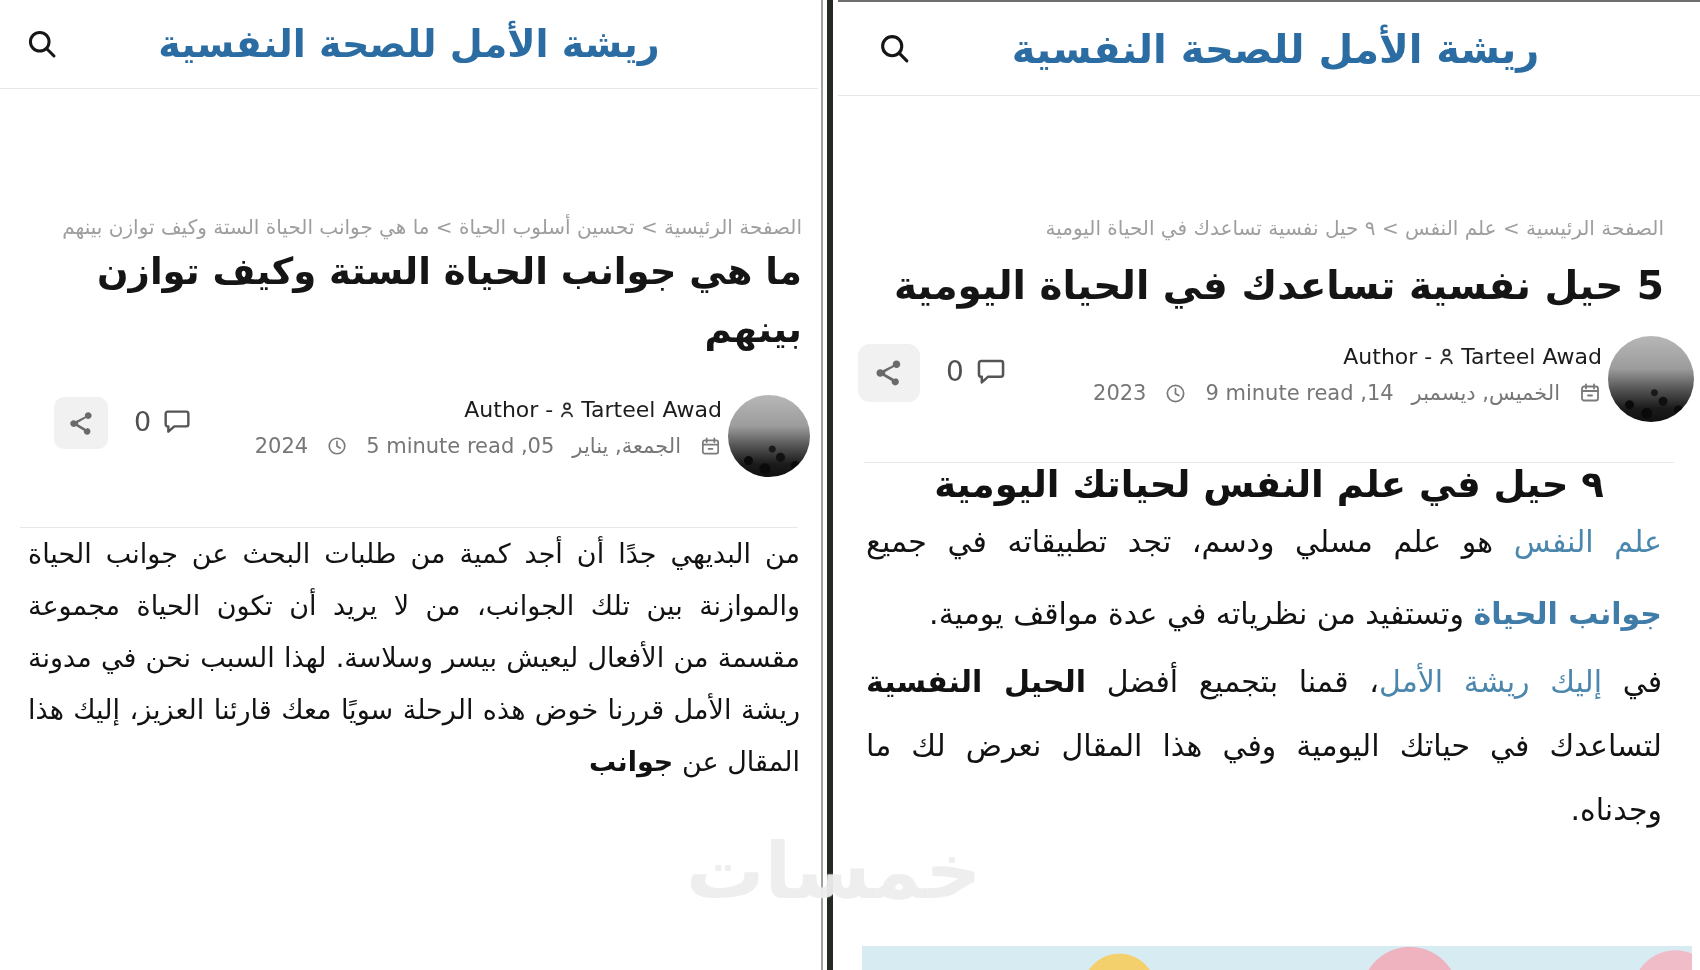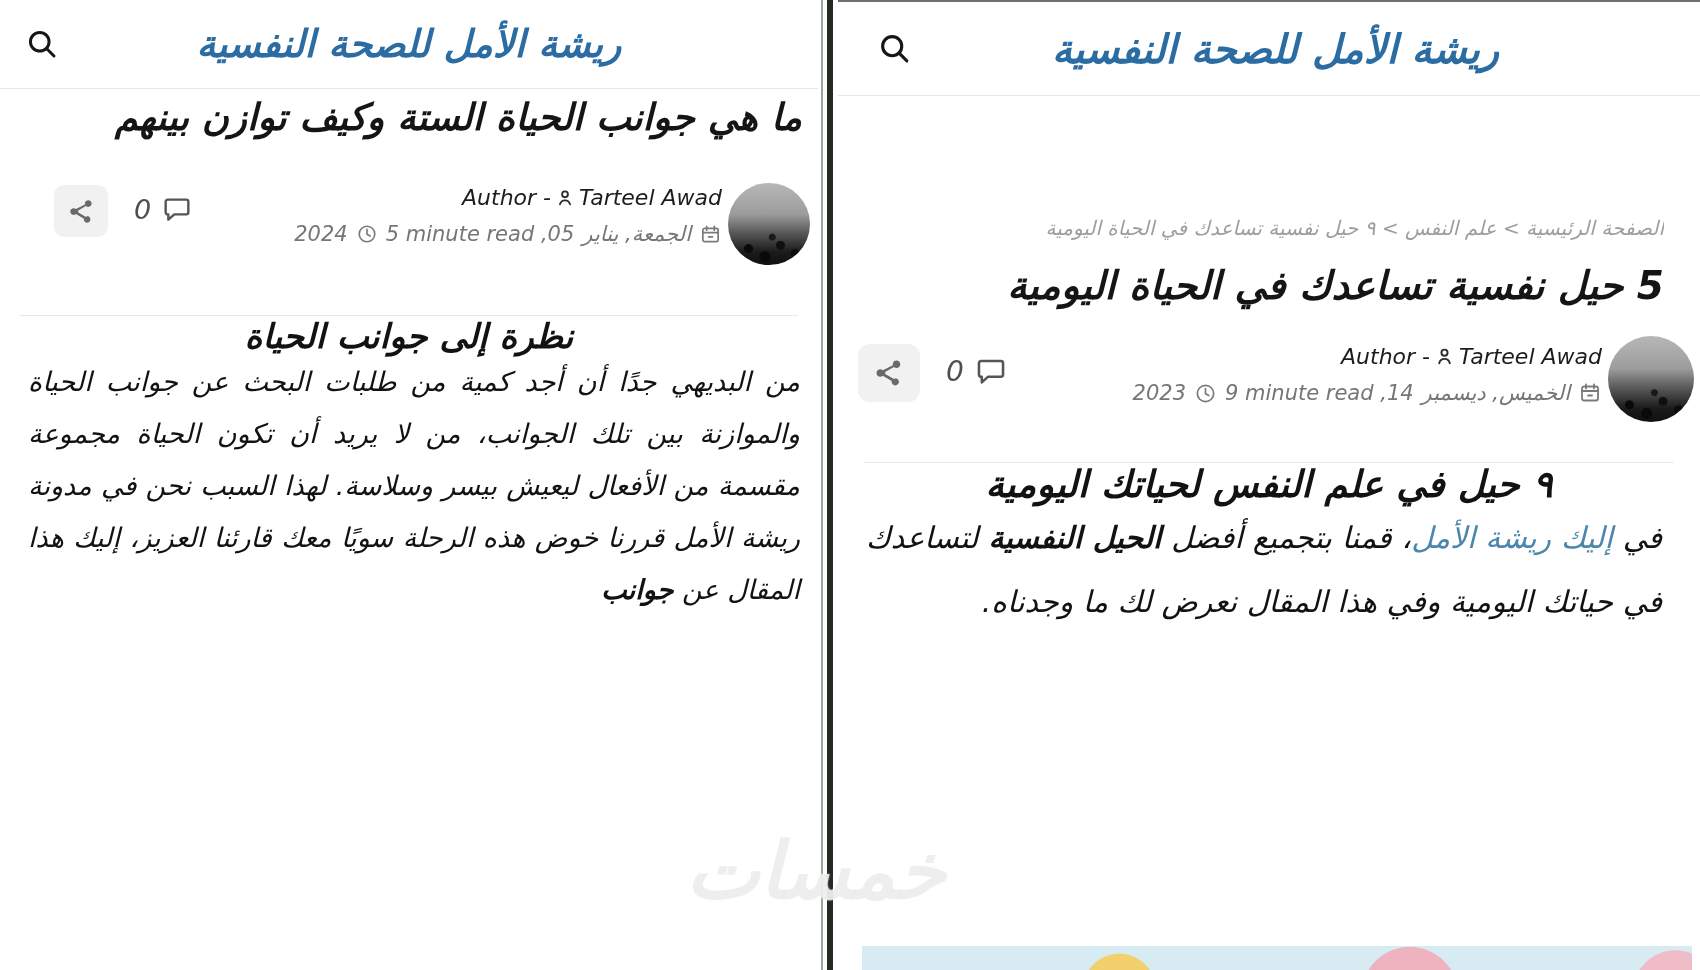--- a/index.html
+++ b/index.html
@@ -1,17 +1,17 @@
 <!DOCTYPE html>
 <html><head>
 <meta charset="utf-8">
 <style>
   html,body{margin:0;padding:0;background:#fff;}
   .canvas{position:relative;width:1700px;height:970px;background:#fff;overflow:hidden;
-          font-family:"DejaVu Sans","Liberation Sans",sans-serif;color:#141414;font-style:italic;}
+          font-family:"DejaVu Sans","Liberation Sans",sans-serif;color:#141414;}
   .panel{position:absolute;top:0;height:970px;background:#fff;overflow:hidden;}
   .panel.left{left:0;width:818px;}
   .panel.right{left:838px;width:862px;border-top:2px solid #6e6e6e;}
   .divider{position:absolute;left:818px;top:0;width:20px;height:970px;background:#fff;z-index:4;}
   .divider::before{content:"";position:absolute;left:3px;top:0;width:2px;height:100%;background:#9aa49a;}
   .divider::after{content:"";position:absolute;left:9px;top:0;width:6px;height:100%;background:#222a22;}
 
   .hdr{display:flex;align-items:center;border-bottom:1px solid #e7e7e7;}
   .left .hdr{height:88px;padding:0 24px;}
   .right .hdr{height:93px;padding:0 26px;}
@@ -34,21 +34,21 @@
   .right .meta{margin:30px 6px 0 10px;}
   .share-btn{background:#f1f1f1;border:none;border-radius:10px;display:flex;align-items:center;justify-content:center;cursor:pointer;}
   .left .share-btn{width:54px;height:52px;margin-left:42px;flex:0 0 auto;}
   .right .share-btn{width:62px;height:58px;margin-left:10px;border-radius:12px;flex:0 0 auto;}
   .comments{display:flex;align-items:center;color:#4f4f4f;}
   .left .comments{margin-left:26px;margin-top:8px;gap:10px;font-size:27px;}
   .right .comments{margin-left:26px;margin-top:10px;gap:10px;font-size:28px;}
   .author-block{margin-left:auto;display:flex;align-items:flex-start;}
   .author-col{text-align:right;margin-top:0;}
   .author-line{display:flex;align-items:center;justify-content:flex-end;gap:3px;color:#1c1c1c;font-size:22px;}
-  .date-line{display:flex;align-items:center;justify-content:flex-end;gap:8px;color:#767676;font-size:21px;margin-top:12px;white-space:nowrap;}
+  .date-line{display:flex;align-items:center;justify-content:flex-end;gap:18px;color:#767676;font-size:21px;margin-top:12px;white-space:nowrap;}
   .avatar{border-radius:50%;flex:0 0 auto;
     background-image:
       radial-gradient(circle at 25% 80%, #0a0a0a 4px, rgba(0,0,0,0) 5px),
       radial-gradient(circle at 45% 90%, #0a0a0a 5px, rgba(0,0,0,0) 6px),
       radial-gradient(circle at 64% 76%, #101010 4px, rgba(0,0,0,0) 5px),
       radial-gradient(circle at 82% 86%, #0a0a0a 4px, rgba(0,0,0,0) 5px),
       radial-gradient(circle at 54% 66%, #1a1a1a 3px, rgba(0,0,0,0) 4px),
       linear-gradient(180deg,#b7b7b7 0%,#9c9c9c 38%,#5a5a5a 60%,#1b1b1b 84%,#101010 100%);}
   .left .avatar{width:82px;height:82px;margin-left:6px;margin-top:-2px;}
   .right .avatar{width:86px;height:86px;margin-left:6px;margin-top:-8px;}
@@ -91,20 +91,21 @@
           <svg width="36" height="36" viewBox="0 0 24 24" fill="none" stroke="#161616" stroke-width="2" stroke-linecap="round">
             <circle cx="10.5" cy="10.5" r="6.2"></circle>
               <path d="M15.2 15.2 20 20"></path>
           </svg>
         </span>
       </button>
       <div class="site-title">ريشة الأمل للصحة النفسية</div>
       <div class="hspacer"></div>
     </div>
 
+    <div class="crumb">الصفحة الرئيسية &gt; تحسين أسلوب الحياة &gt; ما هي جوانب الحياة الستة وكيف توازن بينهم</div>
     <h1 class="post-title" style="margin-block:0;">ما هي جوانب الحياة الستة وكيف توازن بينهم</h1>
 
     <div class="meta">
       <button class="share-btn">
         <span>
           <svg width="27" height="27" viewBox="0 0 24 24" fill="#6a6a6a">
             <path d="M18 16.1c-.76 0-1.44.3-1.96.77l-7.13-4.15c.05-.23.09-.46.09-.72s-.04-.49-.09-.72l7.05-4.11c.54.5 1.25.81 2.04.81 1.66 0 3-1.34 3-3s-1.34-3-3-3-3 1.34-3 3c0 .26.04.49.09.72L7.04 9.81C6.5 9.31 5.79 9 5 9c-1.66 0-3 1.34-3 3s1.34 3 3 3c.79 0 1.5-.31 2.04-.81l7.12 4.16c-.05.21-.08.43-.08.65 0 1.61 1.31 2.92 2.92 2.92s2.92-1.31 2.92-2.92-1.31-2.9-2.92-2.9z"></path>
           </svg>
         </span>
       </button>
@@ -144,21 +145,20 @@
                   <path d="M8 3.5v4M16 3.5v4M4 10h16M10 14.5h4"></path>
               </svg>
             </span>
           </div>
         </div>
         <div class="avatar"></div>
       </div>
     </div>
 
     <hr class="rule">
-    <h2 class="section-heading" style="margin-block:0;">نظرة إلى جوانب الحياة</h2>
     <p class="para" style="margin-block:0;"><span>من البديهي جدًا أن أجد كمية من طلبات البحث عن جوانب الحياة والموازنة بين تلك الجوانب، من لا يريد أن تكون الحياة مجموعة مقسمة من الأفعال ليعيش بيسر وسلاسة. لهذا السبب نحن في مدونة ريشة الأمل قررنا خوض هذه الرحلة سويًا معك قارئنا العزيز، إليك هذا المقال عن </span><span class="seg-bold">جوانب</span></p>
   </div>
 
   <div class="divider"></div>
 
   <div class="panel right">
     <div class="hdr">
       <button class="search-btn" style="margin-left:12px;">
         <span>
           <svg width="37" height="37" viewBox="0 0 24 24" fill="none" stroke="#161616" stroke-width="2" stroke-linecap="round">
@@ -219,19 +219,20 @@
               </svg>
             </span>
           </div>
         </div>
         <div class="avatar"></div>
       </div>
     </div>
 
     <hr class="rule">
     <h2 class="section-heading" style="margin-block:0;">٩ حيل في علم النفس لحياتك اليومية</h2>
+    <p class="para para-1" style="margin-block:0;"><span class="seg-link">علم النفس</span><span> هو علم مسلي ودسم، تجد تطبيقاته في جميع </span><span class="seg-boldlink">جوانب الحياة</span><span> وتستفيد من نظرياته في عدة مواقف يومية.</span></p>
     <p class="para para-2" style="margin-block:0;"><span>في </span><span class="seg-link">إليك ريشة الأمل</span><span>، قمنا بتجميع أفضل </span><span class="seg-bold">الحيل النفسية</span><span> لتساعدك في حياتك اليومية وفي هذا المقال نعرض لك ما وجدناه.</span></p>
 
     <div class="thumb"></div>
   </div>
 
   <div class="watermark">خمسات</div>
 </div>
 
 </body></html>

